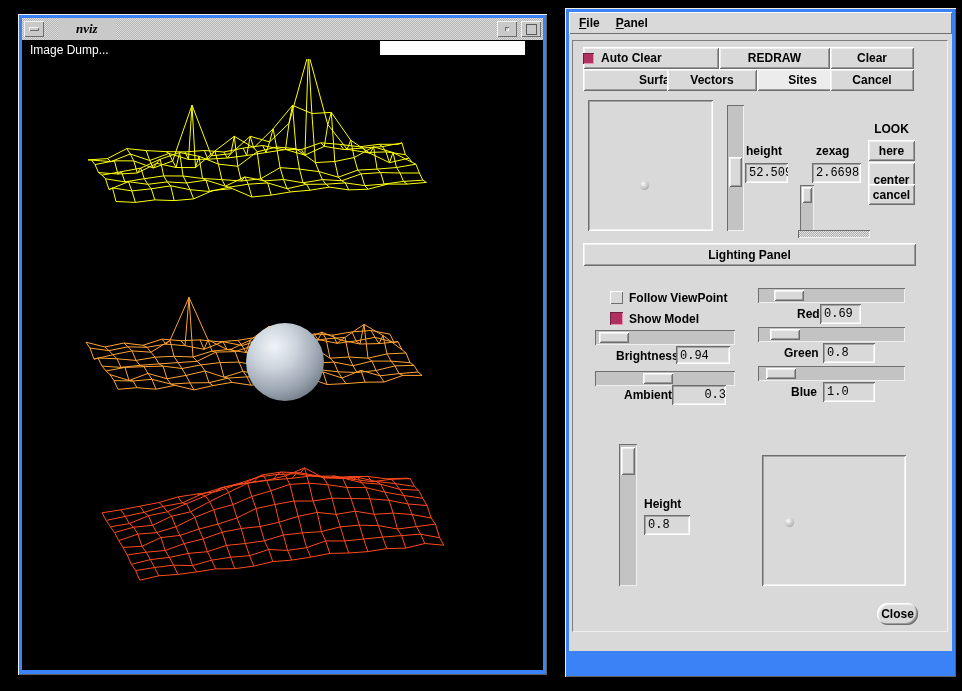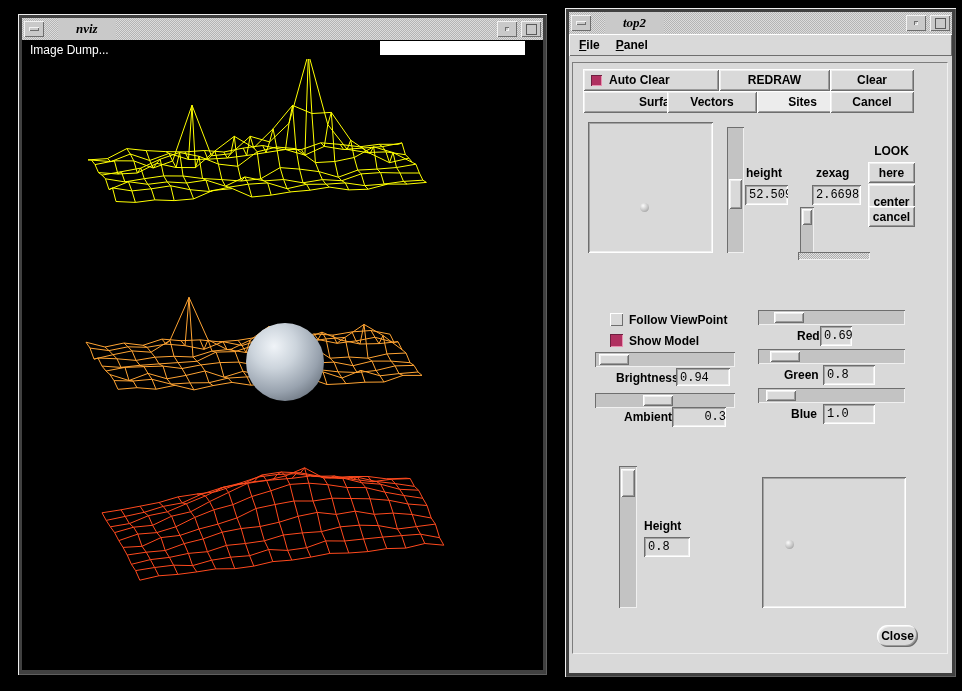--- a/index.html
+++ b/index.html
@@ -1,20 +1,20 @@
 <!DOCTYPE html>
 <html><head>
 <meta charset="utf-8">
 <style>
   html,body{margin:0;padding:0;}
   body{
     width:962px;height:691px;background:#000;position:relative;overflow:hidden;
     font-family:"Liberation Sans",sans-serif;
   }
-  .window{position:absolute;background:#404040;padding:4px;
+  .window{position:absolute;background:#3b82f6;padding:4px;
     box-shadow:inset 1px 1px 0 #ededed, inset -1px -1px 0 #5f5f5f;}
   
   .titlebar{height:22px;display:flex;align-items:stretch;
     background-image:conic-gradient(#b4b4b4 25%, #dcdcdc 0 50%, #b4b4b4 0 75%, #dcdcdc 0);
     background-size:2px 2px;}
   .tb-btn{width:20px;height:16px;margin:3px 2px;background:#c9c9c9;flex:none;
     box-shadow:inset 1px 1px 0 #f2f2f2, inset -1px -1px 0 #6e6e6e;
     display:flex;align-items:center;justify-content:center;}
   .tb-glyph-bar{width:10px;height:4px;background:#c9c9c9;
     box-shadow:inset 1px 1px 0 #f2f2f2, inset -1px -1px 0 #6e6e6e;}
@@ -184,42 +184,28 @@
           <path d="M346.0,417.5L350.2,422.7L354.4,422.5L358.6,425.2L362.8,433.1L367.0,441.3L371.2,454.1L375.4,470.0L379.6,476.6L383.8,489.1"></path>
           <path d="M365.0,419.9L369.2,420.3L373.4,424.6L377.6,430.3L381.8,436.5L386.0,445.0L390.2,455.5L394.4,467.6L398.6,475.2L402.8,484.5"></path>
           <path d="M384.0,419.2L388.2,419.6L392.4,427.4L396.6,431.2L400.8,439.3L405.0,446.5L409.2,459.0L413.4,465.1L417.6,478.7L421.8,486.2"></path>
         </g>
       </svg>
     <div class="sphere"></div>
   </div>
 </div>
 
 <div class="window" id="win-top2">
-  <div class="titlebar">
-    <div class="tb-btn">
-      <div class="tb-glyph-bar"></div>
-    </div>
-    <div class="tb-sp12"></div>
-    <div class="tb-title">top2</div>
-    <div class="tb-flex"></div>
-    <div class="tb-btn">
-      <div class="tb-glyph-dot"></div>
-    </div>
-    <div class="tb-btn">
-      <div class="tb-glyph-sq"></div>
-    </div>
-  </div>
   <div class="menubar">
     <span class="menu-item">File</span>
     <span class="menu-item">Panel</span>
   </div>
   <div class="content">
     <div class="panel-frame"></div>
 
-    <div class="btn" style="left:14px;top:13px;width:136px;height:22px;justify-content:flex-start;padding-left:8px;box-sizing:border-box;">
+    <div class="btn" style="left:14px;top:13px;width:136px;height:22px;justify-content:flex-start;box-sizing:border-box;">
       <span class="check small checked" style="background: rgb(176, 48, 96);"></span>
       <span>Auto Clear</span>
     </div>
     <div class="btn" style="left:150px;top:13px;width:111px;height:22px;">REDRAW</div>
     <div class="btn" style="left:261px;top:13px;width:84px;height:22px;">Clear</div>
     <div class="btn" style="left:14px;top:35px;width:84px;height:22px;padding-left:36px;">Surface</div>
     <div class="btn" style="left:98px;top:35px;width:90px;height:22px;">Vectors</div>
     <div class="btn active" style="left:188px;top:35px;width:91px;height:22px;">Sites</div>
     <div class="btn" style="left:261px;top:35px;width:84px;height:22px;">Cancel</div>
 
@@ -235,20 +221,21 @@
       <div class="thumb" style="left:2px;right:2px;top:2px;height:16px;"></div>
     </div>
     <div class="trough stipple" style="left:229px;top:196px;width:72px;height:8px;"></div>
     <div class="lbl" style="left:247px;top:110px;">zexag</div>
     <div class="entry" style="left:243px;top:129px;width:49px;height:20px;">2.6698</div>
     <div class="lbl" style="left:299px;top:88px;width:47px;text-align:center;">LOOK</div>
     <div class="btn" style="left:299px;top:106px;width:47px;height:21px;">here</div>
     <div class="btn" style="left:299px;top:128px;width:47px;height:36px;">center</div>
     <div class="btn" style="left:299px;top:150px;width:47px;height:21px;">cancel</div>
 
+    <div class="header-bar" style="left:14px;top:209px;width:333px;height:23px;">Lighting Panel</div>
 
     <div class="check" style="left:41px;top:257px;"></div>
     <div class="cbrow-label" style="left:60px;top:257px;">Follow ViewPoint</div>
     <div class="check checked" style="left: 41px; top: 278px; background: rgb(176, 48, 96);"></div>
     <div class="cbrow-label" style="left:60px;top:278px;">Show Model</div>
 
     <div class="trough" style="left:26px;top:296px;width:140px;height:15px;">
       <div class="thumb" style="top:2px;bottom:2px;left:4px;width:30px;"></div>
     </div>
     <div class="lbl" style="left:47px;top:315px;">Brightness</div>
@@ -257,21 +244,21 @@
     <div class="trough" style="left:26px;top:337px;width:140px;height:15px;">
       <div class="thumb" style="top:2px;bottom:2px;left:48px;width:30px;"></div>
     </div>
     <div class="lbl" style="left:55px;top:354px;">Ambient</div>
     <div class="entry" style="left:103px;top:351px;width:54px;height:20px;text-align:right;">0.3</div>
 
     <div class="trough" style="left:189px;top:254px;width:147px;height:15px;">
       <div class="thumb" style="top:2px;bottom:2px;left:16px;width:30px;"></div>
     </div>
     <div class="lbl" style="left:228px;top:273px;">Red</div>
-    <div class="entry" style="left:251px;top:270px;width:32px;height:20px;">0.69</div>
+    <div class="entry" style="left:251px;top:270px;width:41px;height:20px;">0.69</div>
 
     <div class="trough" style="left:189px;top:293px;width:147px;height:15px;">
       <div class="thumb" style="top:2px;bottom:2px;left:12px;width:30px;"></div>
     </div>
     <div class="lbl" style="left:215px;top:312px;">Green</div>
     <div class="entry" style="left:254px;top:309px;width:52px;height:20px;">0.8</div>
 
     <div class="trough" style="left:189px;top:332px;width:147px;height:15px;">
       <div class="thumb" style="top:2px;bottom:2px;left:8px;width:30px;"></div>
     </div>

